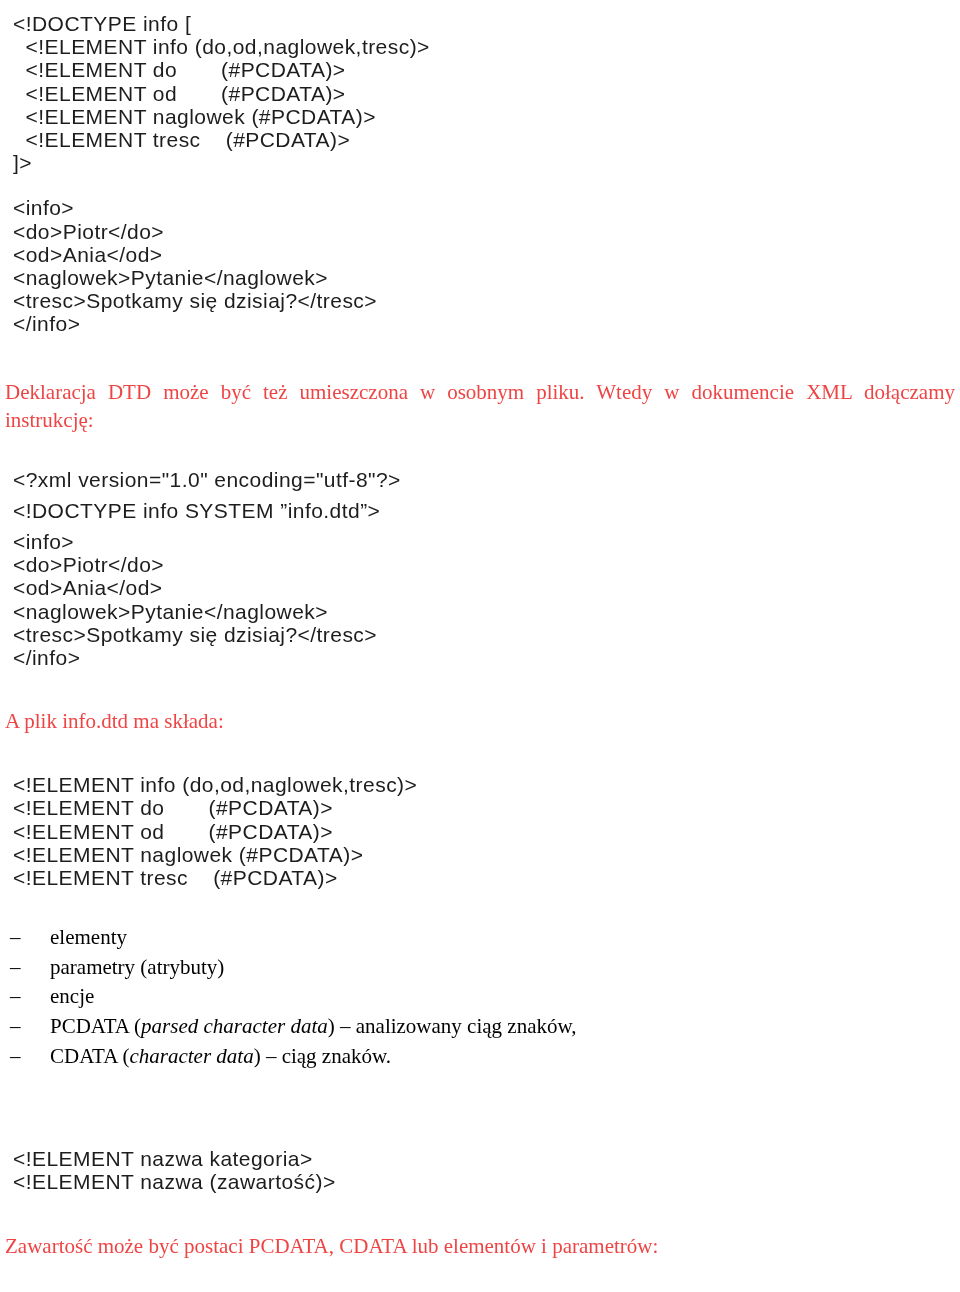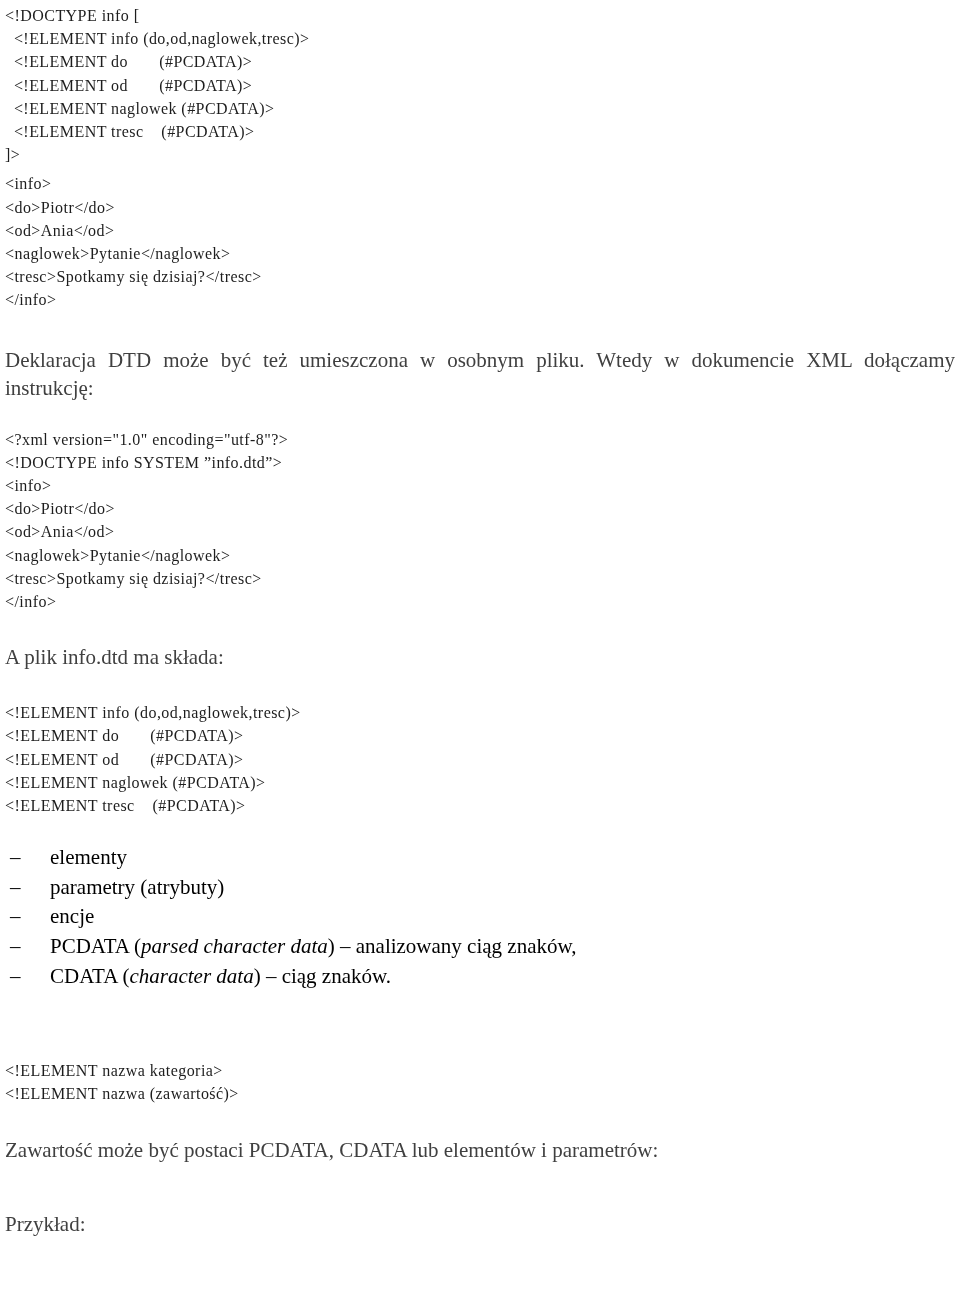--- a/index.html
+++ b/index.html
@@ -25,35 +25,35 @@
   }
   .content {
     position: absolute;
     left: 5px;
     top: 4px;
     width: 950px;
   }
 
   
   .code {
-    font-family: Liberation Serif, serif;
-    font-size: 16px;
+    font-family: Liberation Sans, sans-serif;
+    font-size: 21px;
     line-height: 23.2px;
     letter-spacing: 0.45px;
     color: #1d1d1d;
     white-space: pre;
-    margin: 0;
+    margin: 8px;
   }
 
   
   .para {
     font-size: 21px;
     line-height: 28px;
     margin: 0;
-    color: #404040;
+    color: #ef4444;
   }
   .para.justify {
     text-align: justify;
     text-justify: inter-word;
   }
   .para .it {
   }
 
   
   .list {

